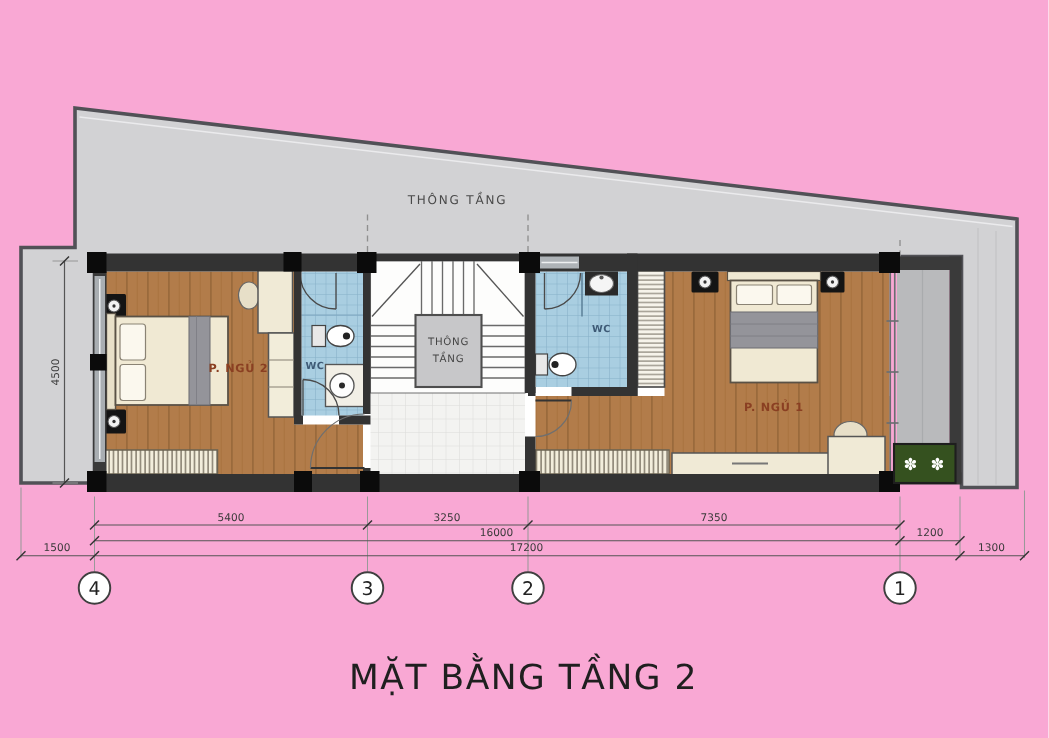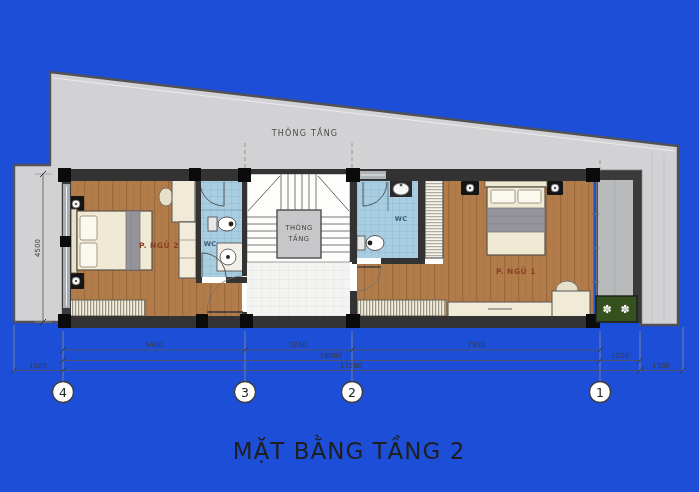--- a/index.html
+++ b/index.html
@@ -1,16 +1,16 @@
 <!DOCTYPE html>
 <html><head>
 <meta charset="utf-8">
 <style>
   html,body{margin:0;padding:0;background:#ffffff;}
-  .canvas{position:relative;width:699px;height:492px;background:#1d4ed8;overflow:hidden;
+  .canvas{position:relative;width:699px;height:492px;background:#f9a8d4;overflow:hidden;
           font-family:"DejaVu Sans",sans-serif;}
   svg{position:absolute;left:0;top:0;}
   text{font-family:"DejaVu Sans",sans-serif;}
   .dim{font-size:7px;fill:#3a3a3a;}
   .gridnum{font-size:12.5px;fill:#222;}
   .roomlbl{font-size:7.5px;font-weight:bold;fill:#8a3f22;letter-spacing:.5px;}
   .wclbl{font-size:6.5px;font-weight:bold;fill:#3e5a76;letter-spacing:.4px;}
   .voidlbl{font-size:8px;fill:#4a4a4a;letter-spacing:1.2px;}
   .stairlbl{font-size:6.8px;fill:#454545;letter-spacing:.5px;}
   .title{font-size:23px;fill:#1f1f1f;letter-spacing:1px;}

